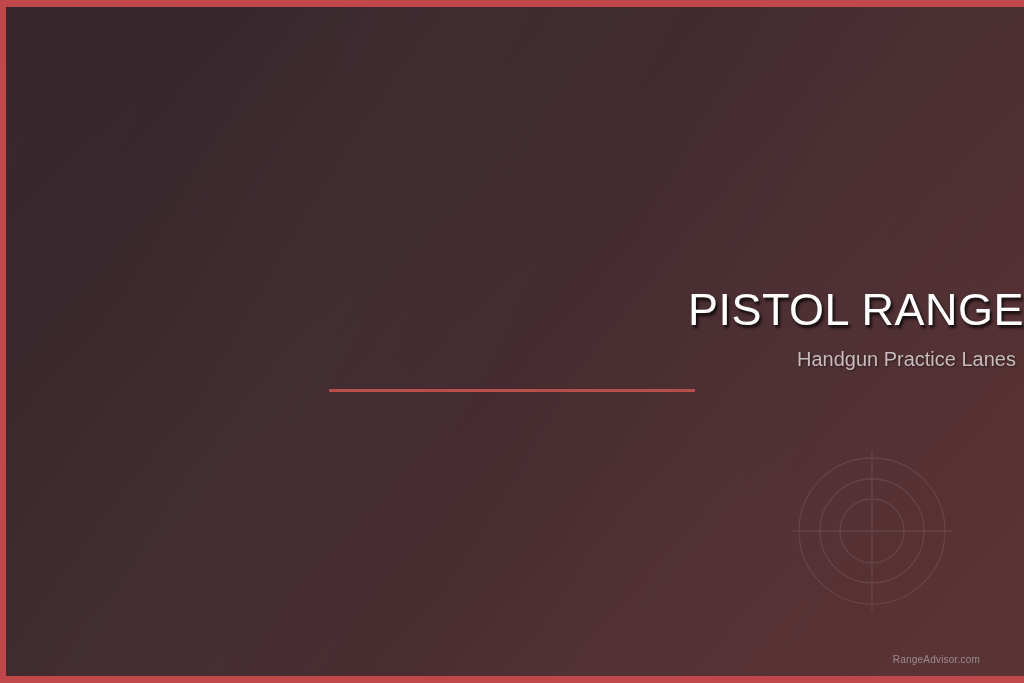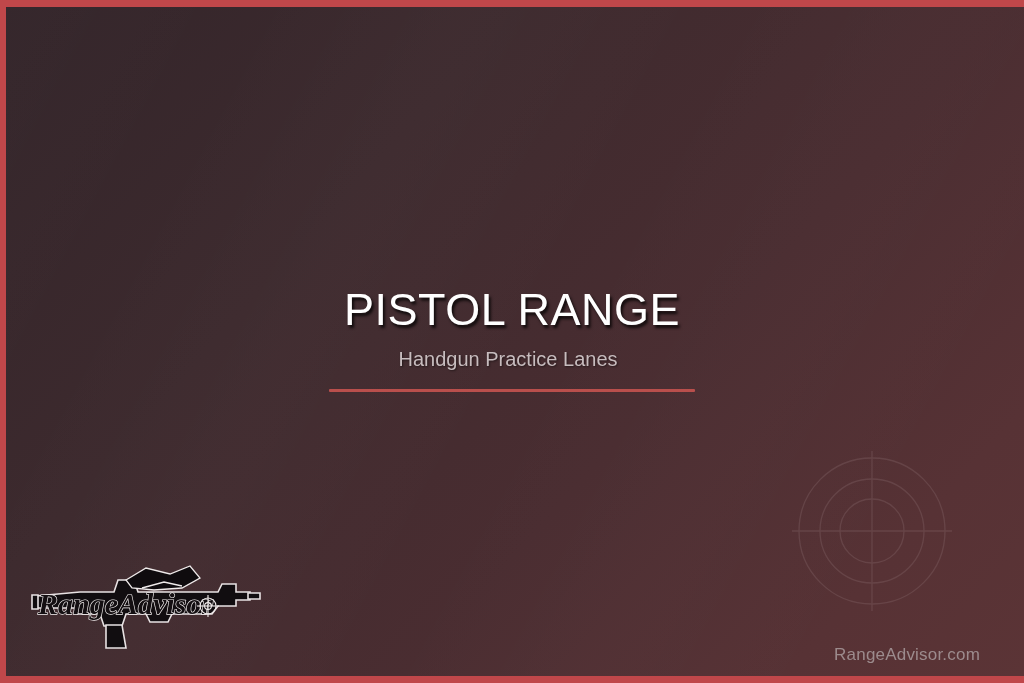--- a/index.html
+++ b/index.html
@@ -68,21 +68,21 @@
     opacity: 0.30;
     pointer-events: none;
   }
 
   
   .title-block {
     position: absolute;
     left: 0;
     top: 286px;
     width: 1024px;
-    text-align: center;
+    text-align: right;
   }
   .slide-title {
     font-size: 45px;
     font-weight: normal;
     letter-spacing: 0.5px;
     color: #ffffff;
     text-shadow: 2px 3px 3px rgba(0,0,0,0.78);
     margin: 0;
     line-height: 1.05;
   }
@@ -109,21 +109,21 @@
     top: 562px;
     width: 240px;
     height: 90px;
   }
 
   
   .footer-url {
     position: absolute;
     right: 44px;
     bottom: 18px;
-    font-size: 17px;
+    font-size: 10px;
     color: #9c8b8d;
     letter-spacing: 0.2px;
   }
 </style>
 </head>
 <body>
 
 <div id="slide">
 
   <div class="sheen"></div>
@@ -143,46 +143,16 @@
       </g>
     </svg>
   </div>
 
   <div class="title-block">
     <h1 class="slide-title">PISTOL RANGE</h1>
     <p class="slide-subtitle">Handgun Practice Lanes</p>
     <div class="accent-rule"></div>
   </div>
 
-  <div class="logo">
-    <svg width="240" height="90" viewBox="0 0 240 90" xmlns="http://www.w3.org/2000/svg">
-      <g stroke="#e8e2e3" stroke-width="1.6" fill="#110d10">
-
-        <path d="M14 34 L58 30 L92 30 L96 18 L112 18 L116 30 L196 30 L200 22 L214 22 L214 30
-                 L228 30 L228 38 L214 38 L214 44 L196 44 L190 52 L150 52 L146 60 L128 60
-                 L124 52 L104 52 L100 64 L82 64 L78 52 L56 52 L52 46 L14 46 Z"></path>
-
-        <path d="M84 63 L100 63 L104 86 L84 86 Z"></path>
-
-        <path d="M10 33 L16 33 L16 47 L10 47 Z"></path>
-
-        <path d="M226 31 L238 31 L238 37 L226 37 Z"></path>
-      </g>
-
-      <g stroke="#efeaea" stroke-width="1.3" fill="#0f0b0e">
-        <path d="M104 18 L124 6 L148 12 L168 4 L178 16 L160 26 L132 28 L110 26 Z"></path>
-        <path d="M120 26 L142 20 L160 24"></path>
-      </g>
-
-      <text x="16" y="52" font-family="'Liberation Serif', serif" font-size="30" font-weight="bold" font-style="italic" fill="#140f12" stroke="#f2eeee" stroke-width="1.25" paint-order="stroke">RangeAdvisor</text>
-
-      <g fill="none" stroke="#f0ebeb" stroke-width="1.1">
-        <circle cx="186" cy="44" r="8"></circle>
-        <circle cx="186" cy="44" r="3.4"></circle>
-        <line x1="175" y1="44" x2="197" y2="44"></line>
-        <line x1="186" y1="33" x2="186" y2="55"></line>
-      </g>
-    </svg>
-  </div>
 
   <div class="footer-url">RangeAdvisor.com</div>
 
 </div>
 
 </body></html>

